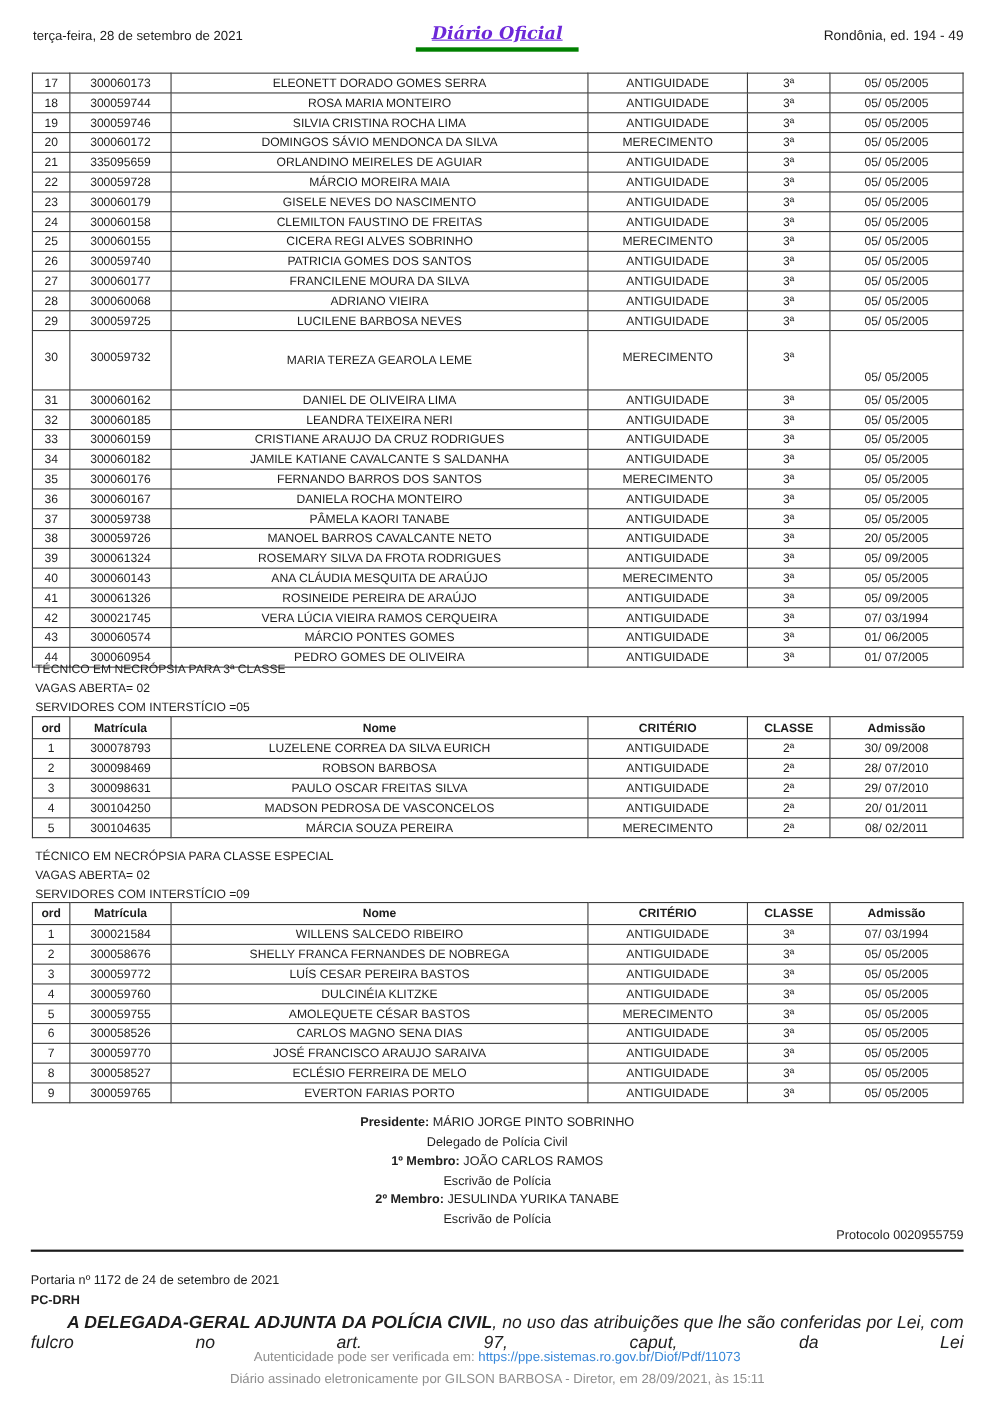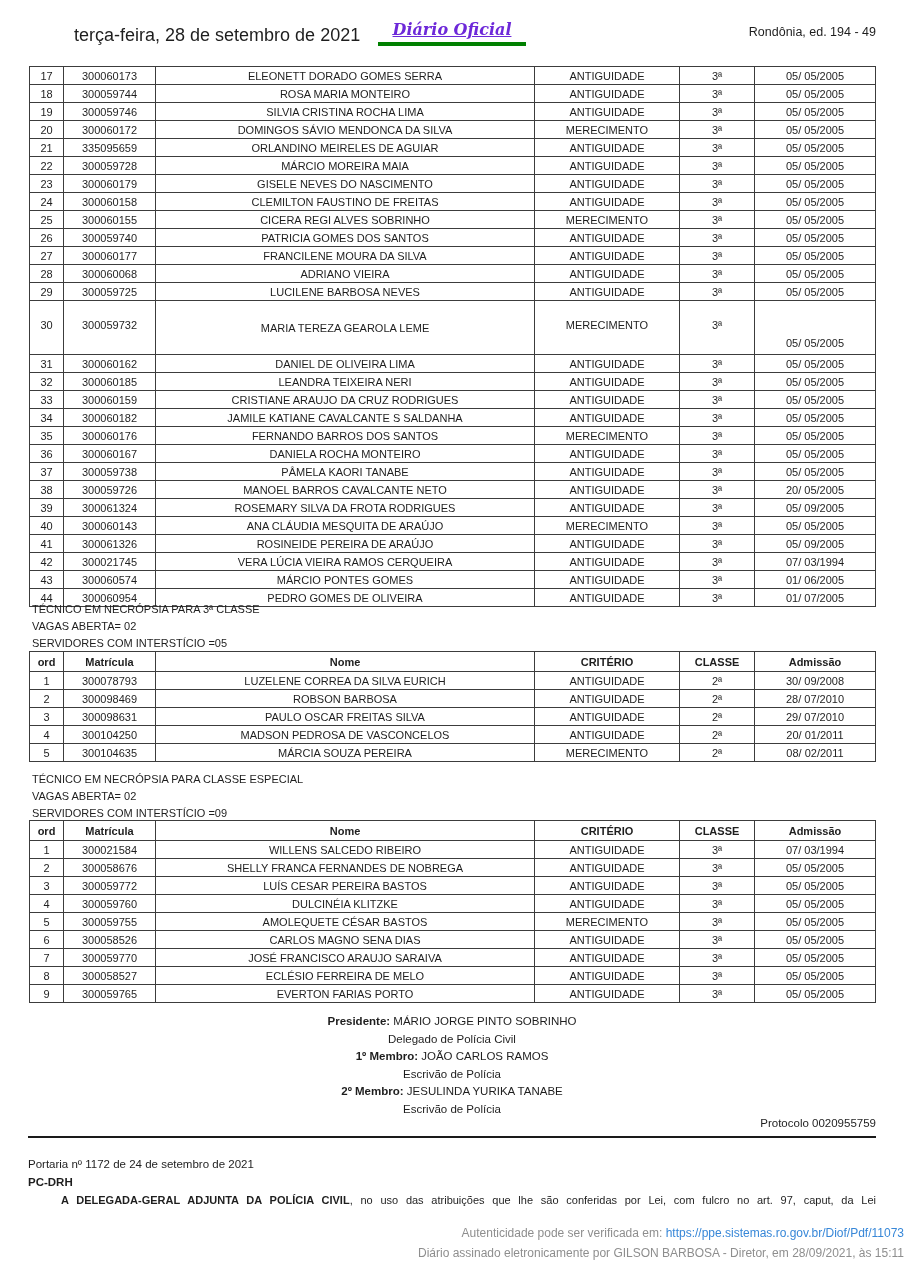--- a/index.html
+++ b/index.html
@@ -1,20 +1,20 @@
 <!DOCTYPE html>
 <html><head>
 <meta charset="utf-8">
 <style>
   html,body{margin:0;padding:0;background:#ffffff;}
   .page{position:relative;width:904px;height:1280px;background:#ffffff;overflow:hidden;
         font-family:"Liberation Sans",sans-serif;color:#1e1e1e;}
 
   
-  .hdr-date{position:absolute;left:30px;top:25px;font-size:18px;margin-left:44px;}
+  .hdr-date{position:absolute;left:30px;top:25px;font-size:12px;}
   .hdr-edition{position:absolute;right:28px;top:25px;font-size:12.5px;}
   .hdr-center{position:absolute;left:0;right:0;top:20px;text-align:center;}
   .journal{font-family:"DejaVu Serif",serif;font-style:italic;font-weight:bold;
            font-size:16px;color:#6d28d9;text-decoration:underline;}
   .green-bar{width:148px;height:4px;background:#008000;margin:3px auto 0;}
 
   
   .doc-table{position:absolute;left:29px;width:846px;border-collapse:collapse;table-layout:fixed;}
   .doc-table td,.doc-table th{border:1px solid #3c3c3c;text-align:center;font-size:11px;
       padding:0 2px;height:17px;vertical-align:middle;overflow:hidden;white-space:nowrap;}
@@ -35,26 +35,26 @@
   .sig{position:absolute;left:0;width:904px;top:1013px;text-align:center;
        font-size:11.5px;line-height:17.5px;}
   .sig .lbl{font-weight:bold;}
 
   .protocol{position:absolute;right:28px;top:1117px;font-size:11.5px;}
   .rule{position:absolute;left:28px;right:28px;top:1136px;border-top:2px solid #1a1a1a;}
 
   
   .portaria-1{position:absolute;left:28px;top:1158px;font-size:11.5px;}
   .portaria-2{position:absolute;left:28px;top:1176px;font-size:11.5px;font-weight:bold;}
-  .portaria-body{position:absolute;left:28px;top:1194px;width:848px;font-size:11px;
-      text-align:justify;text-align-last:justify;text-indent:33px;}
+  .portaria-body{position:absolute;left:28px;top:1194px;width:848px;font-size:16px;
+      text-align:justify;text-align-last:justify;text-indent:33px;font-style:italic;}
   .portaria-body .lead{font-weight:bold;}
 
   
-  .footer-line{position:absolute;left:0;width:904px;text-align:right;font-size:12px;color:#8e8e8e;}
+  .footer-line{position:absolute;left:0;width:904px;text-align:center;font-size:12px;color:#8e8e8e;}
   #footer-auth{top:1226px;} #footer-signed{top:1246px;}
   .auth-link{color:#3787d8;text-decoration:none;cursor:pointer;}
 </style>
 </head>
 <body>
 
 <div class="page">
 
   <div class="hdr-date">terça-feira, 28 de setembro de 2021</div>
   <div class="hdr-center">

